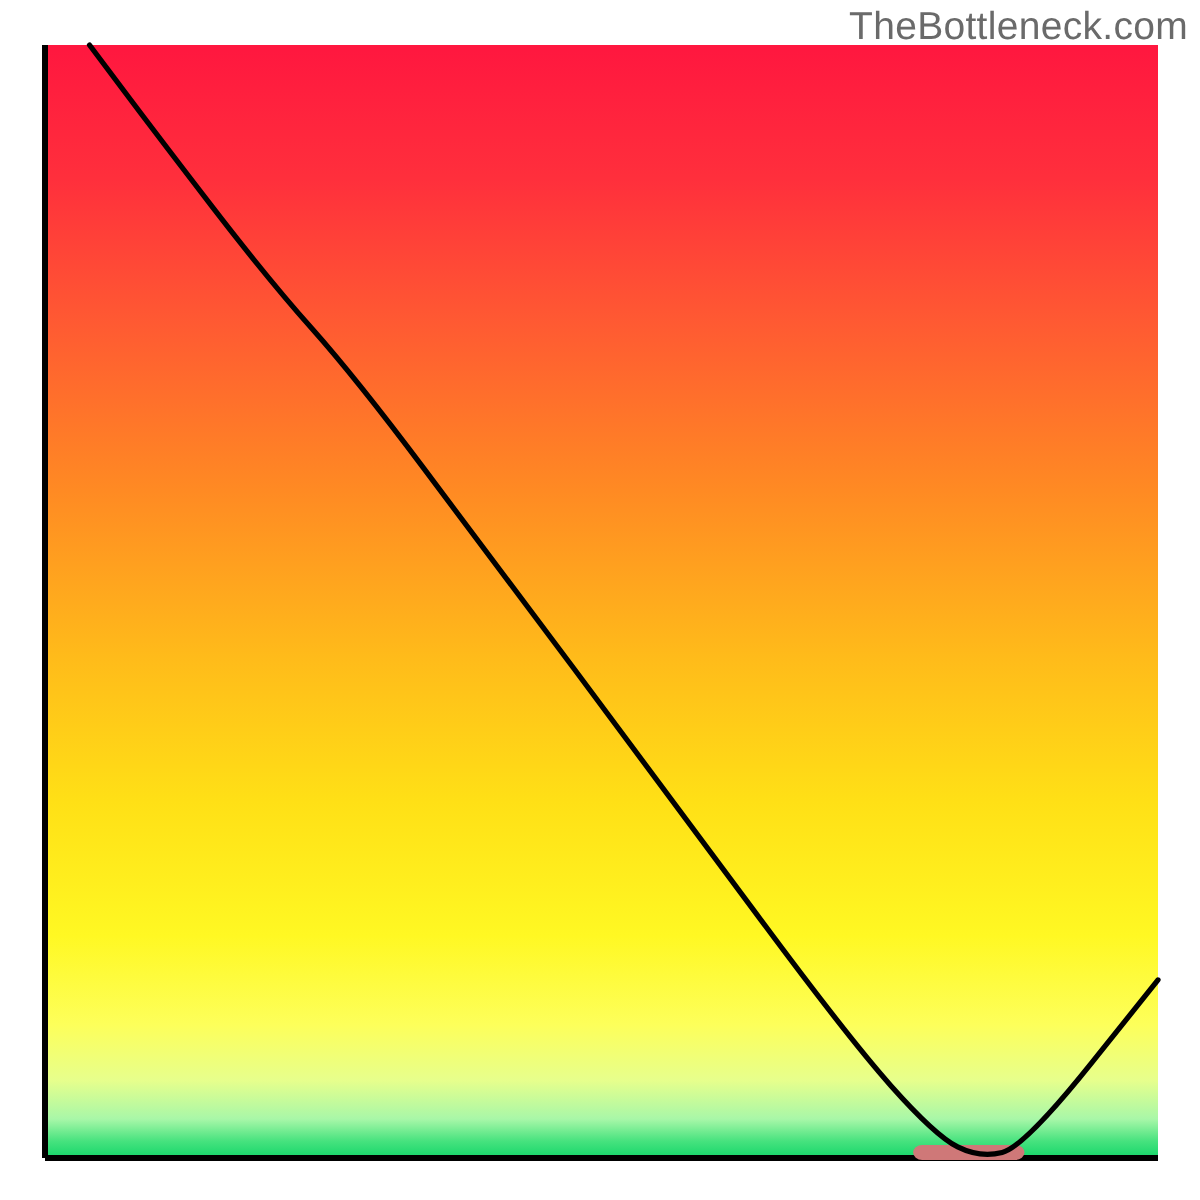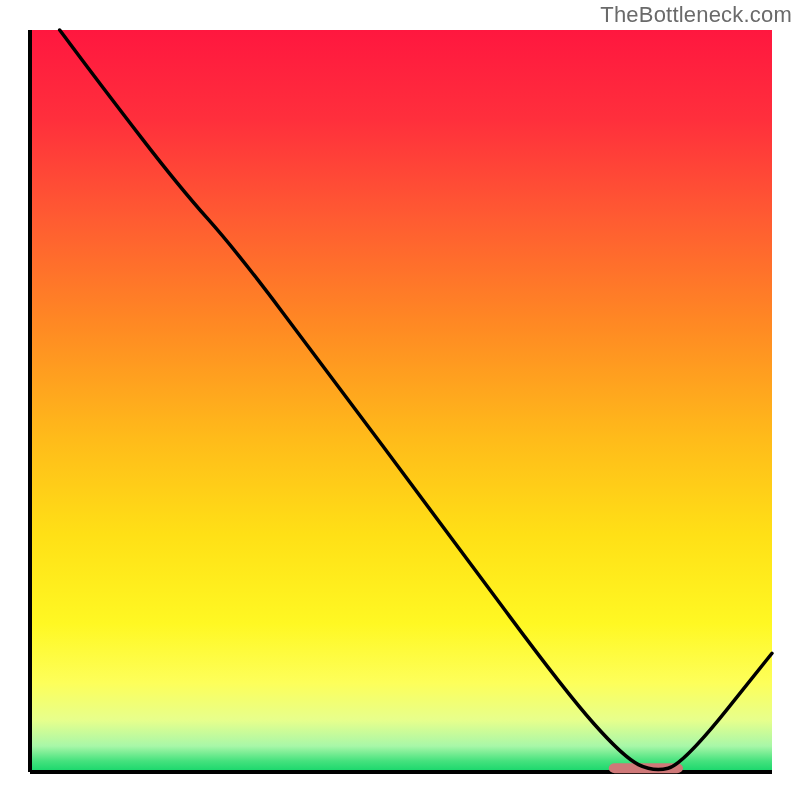--- a/index.html
+++ b/index.html
@@ -14,21 +14,21 @@
   .frame {
     position: relative;
     width: 800px;
     height: 800px;
   }
   .watermark {
     position: absolute;
     top: 2px;
     right: 8px;
     color: #6a6a6a;
-    font-size: 22px;
+    font-size: 26px;
     font-weight: 500;
     letter-spacing: 0.2px;
     z-index: 5;
     user-select: none;
   }
   svg.plot {
     position: absolute;
     left: 0;
     top: 0;
     width: 800px;

